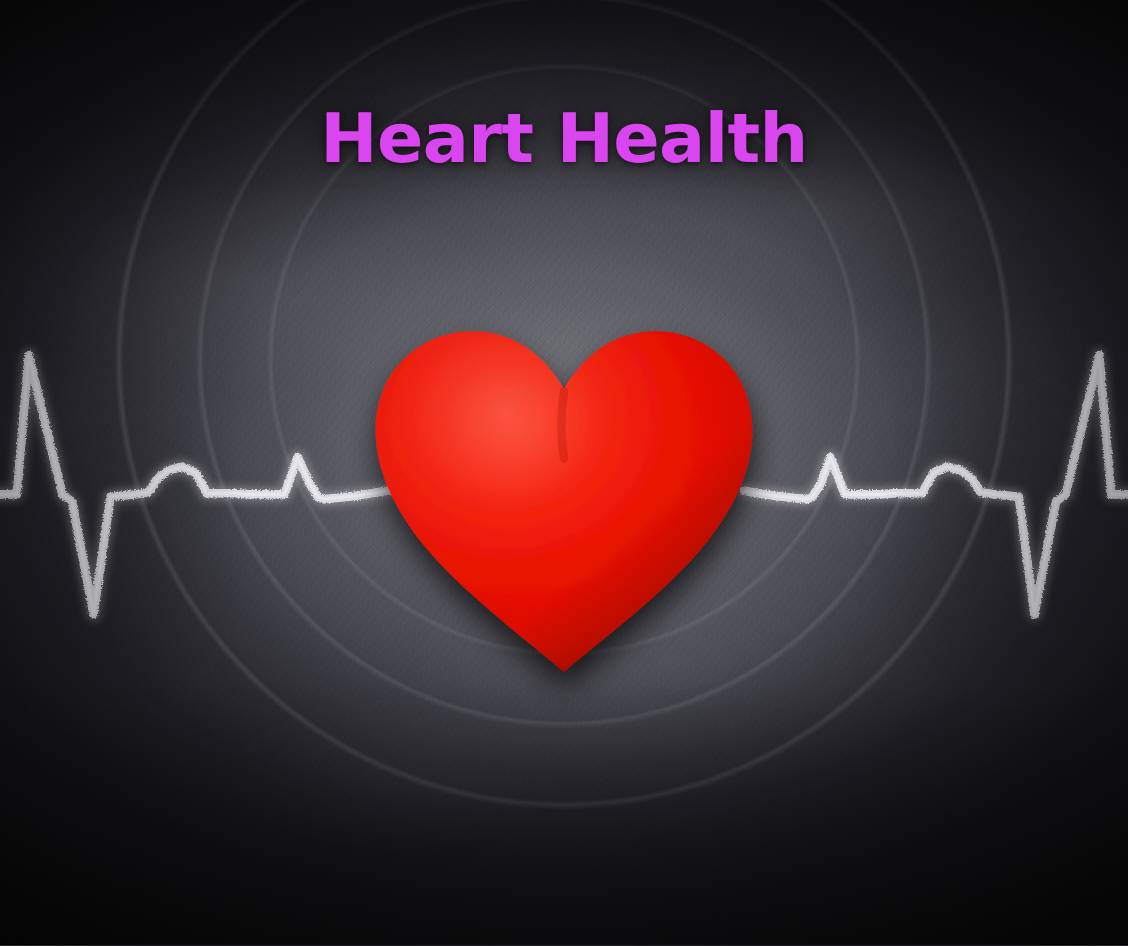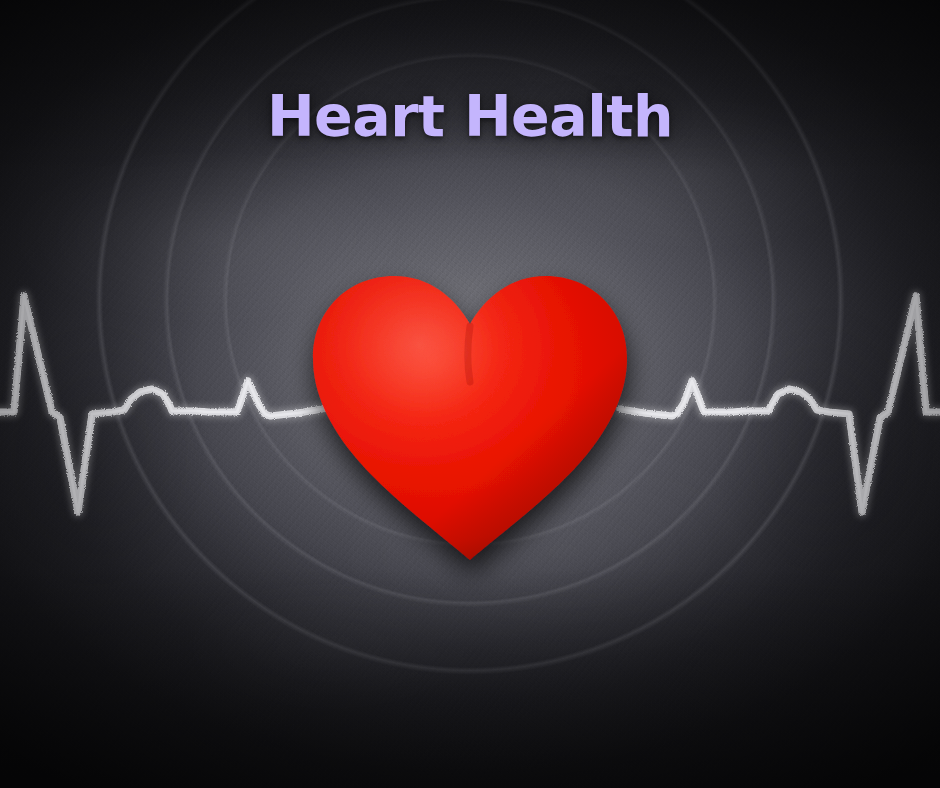--- a/index.html
+++ b/index.html
@@ -120,21 +120,21 @@
     overflow: visible;
   }
 
   
   .title {
     position: absolute;
     left: 0;
     right: 0;
     top: 82px;
     text-align: center;
-    color: #c4b5fd;
+    color: #d946ef;
     font-family: "DejaVu Sans", sans-serif;
     font-weight: 700;
     font-size: 57px;
     letter-spacing: -0.5px;
     line-height: 68px;
     text-shadow:
       0 2px 5px rgba(0,0,0,.55),
       0 0 22px rgba(0,0,0,.45);
   }
 </style>

